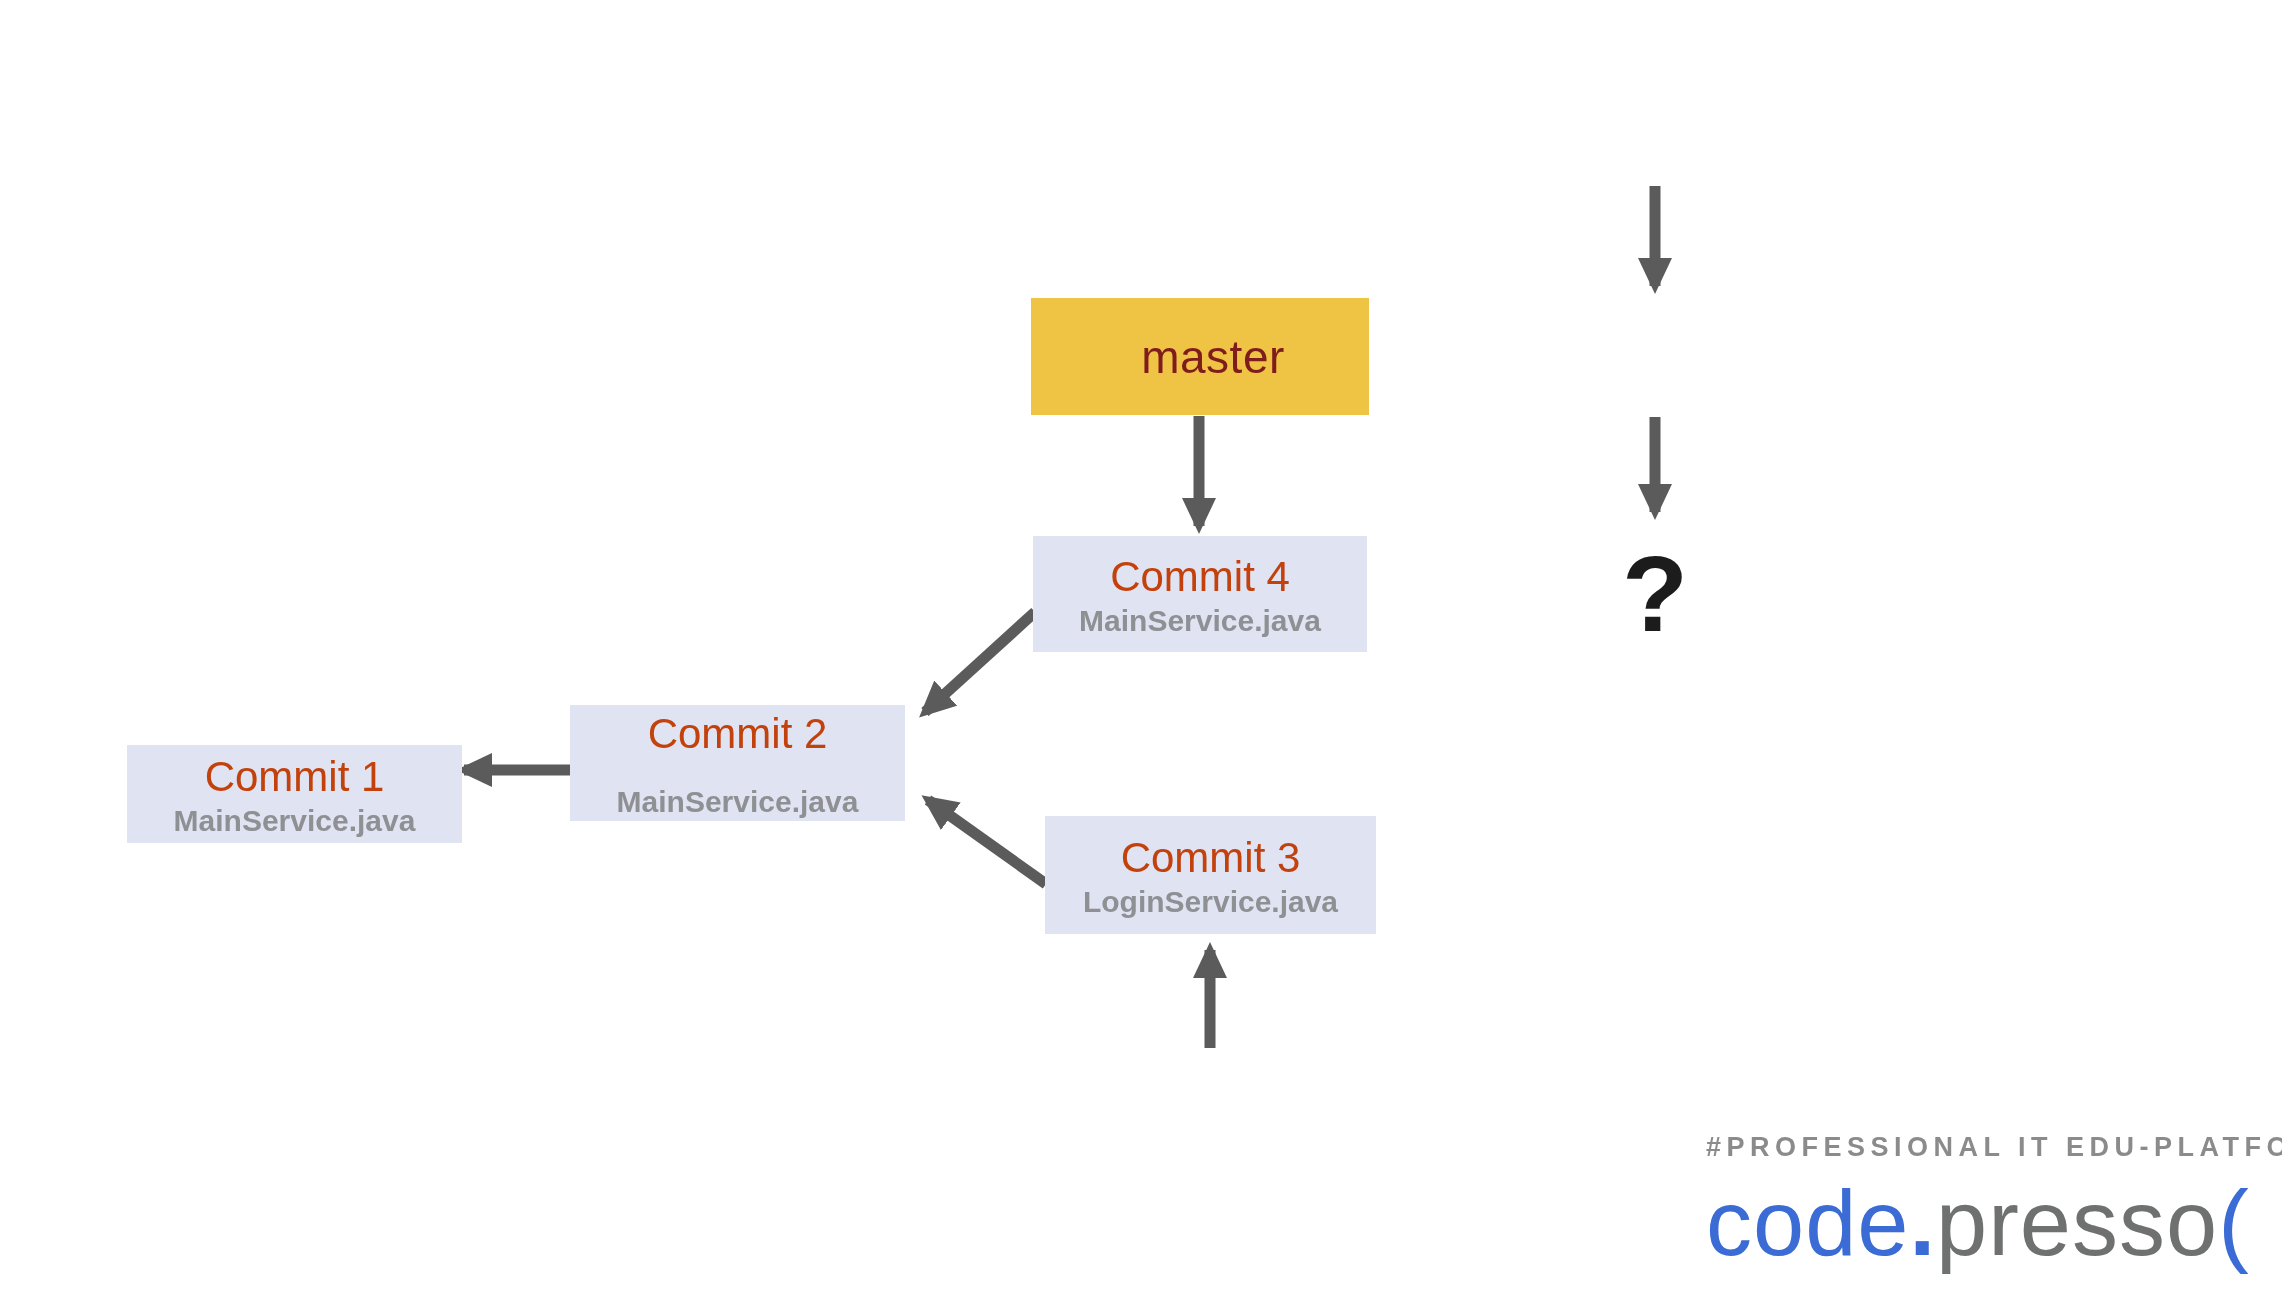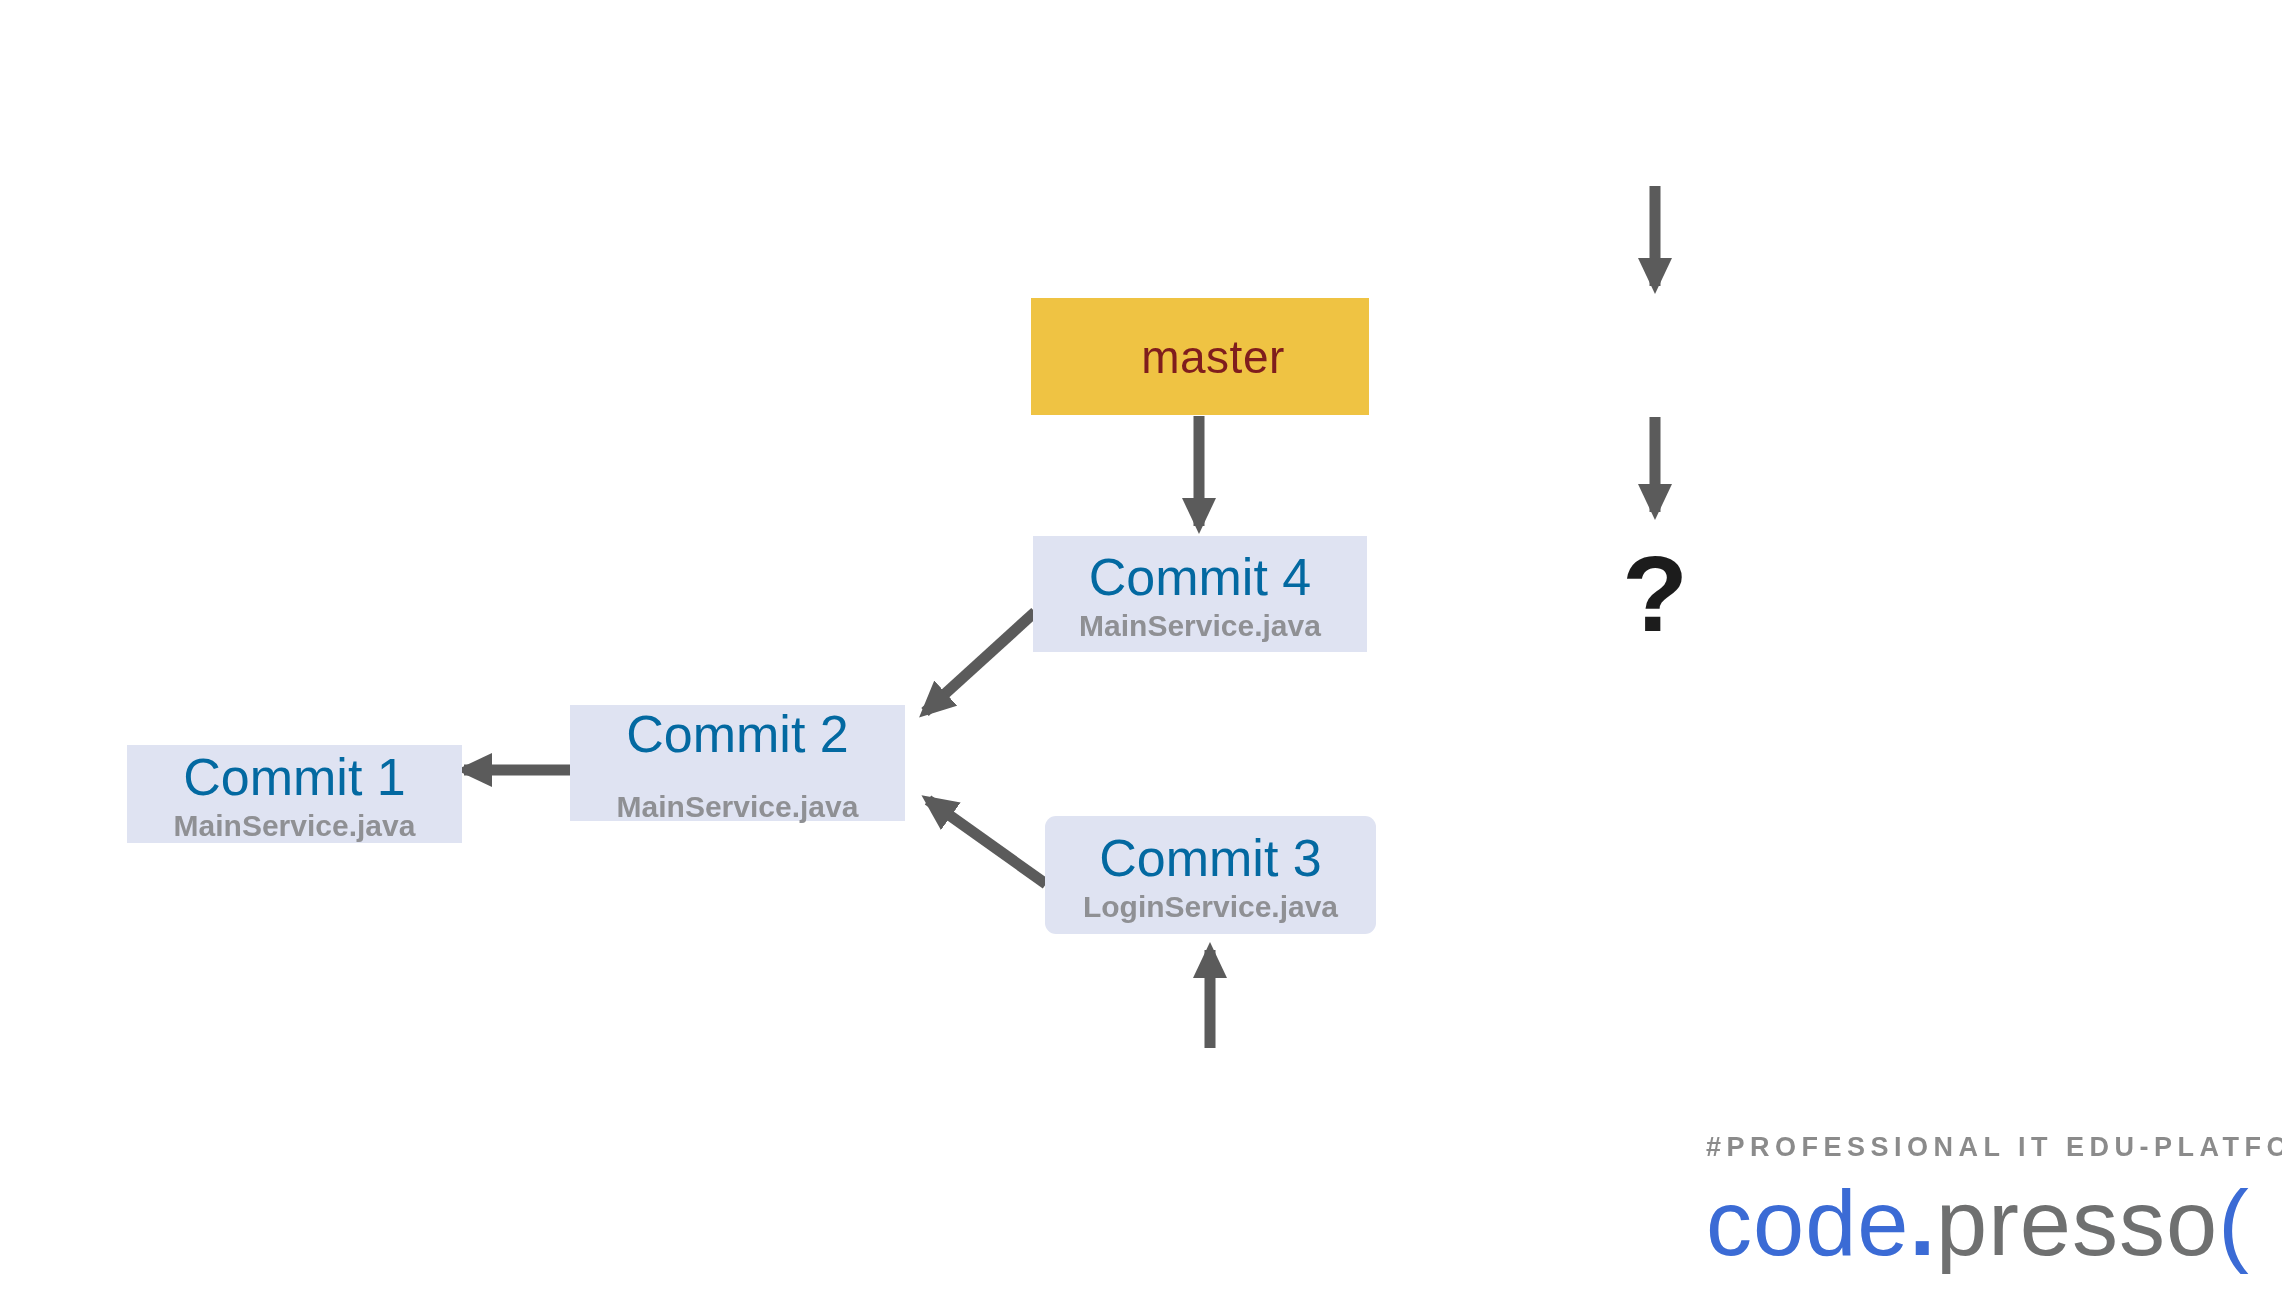--- a/index.html
+++ b/index.html
@@ -32,22 +32,22 @@
     background: var(--head_gray, #C9C9C9);
     color: #141414;
     font-size: 46px;
     font-weight: 500;
   }
   .commit-box {
     background: var(--commit_lavender, #DFE3F2);
     padding-top: 4px;
   }
   .commit-title {
-    color: #0369a1;
-    font-size: 52px;
+    color: #c2410c;
+    font-size: 42px;
     font-weight: 500;
     line-height: 1.15;
   }
   .commit-file {
     color: var(--file_text_gray, #8F9094);
     font-size: 30px;
     font-weight: 700;
     line-height: 1.2;
     margin-top: 1px;
   }
@@ -133,21 +133,21 @@
   <div class="box commit-box" style="left:570px; top:705px; width:335px; height:116px;gap:24px;">
     <div class="commit-title">Commit 2</div>
     <div class="commit-file">MainService.java</div>
   </div>
 
   <div class="box commit-box" style="left:127px; top:745px; width:335px; height:98px;">
     <div class="commit-title">Commit 1</div>
     <div class="commit-file">MainService.java</div>
   </div>
 
-  <div class="box commit-box" style="left:1045px; top:816px; width:331px; height:118px;border-radius:11px;">
+  <div class="box commit-box" style="left:1045px; top:816px; width:331px; height:118px;">
     <div class="commit-title">Commit 3</div>
     <div class="commit-file">LoginService.java</div>
   </div>
 
 
   <div class="logo">
     <div class="logo-tagline">#PROFESSIONAL IT EDU-PLATFORM</div>
     <div class="logo-brand">
       <span class="logo-code">code</span><span class="logo-dot">.</span><span class="logo-presso">presso</span><span class="logo-parens">( )</span>
     </div>

